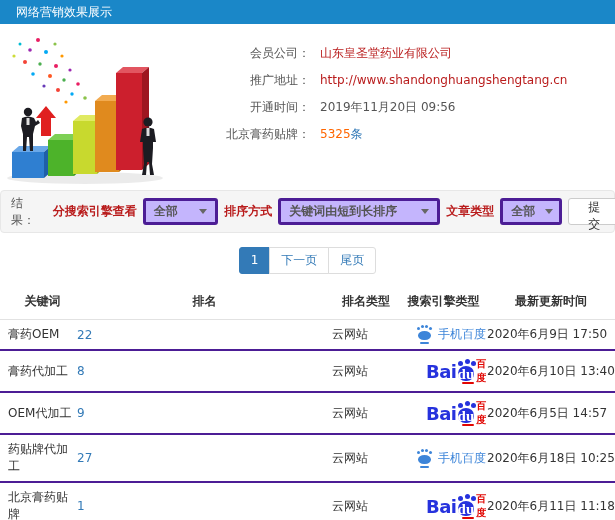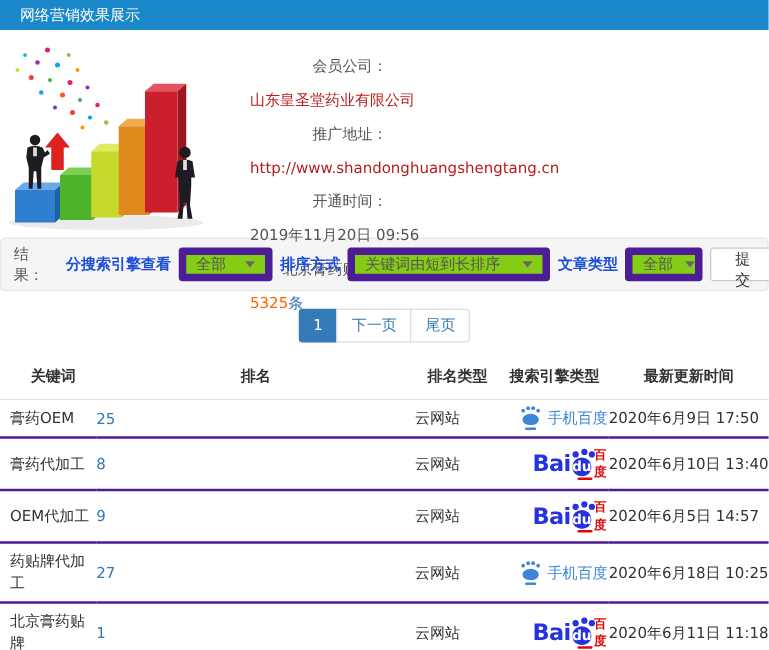--- a/index.html
+++ b/index.html
@@ -7,37 +7,37 @@
     font-family:"DejaVu Sans","Liberation Sans",sans-serif; font-size:12px; color:#333; }
 
   
   .titlebar { height:24px; background:#1a87c8; color:#fff; display:flex; align-items:center;
     padding-left:16px; font-size:12px; }
 
   
   .info-section { display:flex; padding-top:12px; height:164px; }
   .illustration { width:190px; height:150px; flex:0 0 190px; position:relative; }
   .info-list { padding-top:4px; }
-  .info-row { display:flex; line-height:27px;flex-direction:column; }
+  .info-row { display:flex; line-height:27px; }
   .info-label { width:120px; text-align:right; color:#555; }
   .info-value { margin-left:10px; }
   a.lnk { color:#b91c1c; text-decoration:none; }
   .count-orange { color:#f60; }
   .count-unit { color:#337ab7; }
   .time-text { color:#555; }
 
   
   .filterbar { height:43px; background:#f5f5f5; border:1px solid #e7e7e7; border-radius:4px;
     display:flex; align-items:center; padding-left:10px; margin-top:2px; }
   .result-label { color:#555; }
   .filter-right { margin-left:auto; display:flex; align-items:center; }
-  .flabel { font-weight:bold; color:#1d4ed8; margin:0 6px; white-space:nowrap; }
-  .selectbox { background:#84cc16; border:6px solid #4c1d95; border-radius:3px; height:27px;
+  .flabel { font-weight:bold; color:#b91c1c; margin:0 6px; white-space:nowrap; }
+  .selectbox { background:#c4b5fd; border:3px solid #4c1d95; border-radius:3px; height:27px;
     display:inline-flex; align-items:center; padding:0 8px; position:relative; color:#555;
-    white-space:nowrap; }
+    white-space:nowrap;font-weight:bold; }
   .selectbox .val { flex:1; }
   .caret { width:0; height:0; border-left:4px solid transparent; border-right:4px solid transparent;
     border-top:5px solid #666; margin-left:10px; }
   .sel-engine { width:76px; }
   .sel-sort   { width:164px; }
   .sel-article{ width:62px; }
   .submit-btn { background:#fff; border:1px solid #ccc; border-radius:3px; height:27px;
     padding:0 13px; margin-left:6px; margin-right:-6px; color:#333; cursor:pointer; font-size:12px; }
 
   
@@ -63,22 +63,22 @@
   .paw-m::before { content:''; position:absolute; top:-4px; left:-1px; width:3px; height:3px;
     background:#3d85d9; border-radius:50%;
     box-shadow:4px -2px 0 #3d85d9, 8px -2px 0 #3d85d9, 12px 0 0 #3d85d9; }
   .paw-m::after { content:''; position:absolute; left:2px; bottom:-4px; width:9px; height:2px;
     background:#3d85d9; border-radius:1px; }
 
   
   .baidu-logo { display:inline-flex; align-items:center; margin-left:12px; font-weight:bold; }
   .bai { color:#2632dd; font-size:18px; letter-spacing:-0.5px; }
   .du-badge { position:relative; display:inline-block; width:20px; height:15px; background:#2632dd;
-    border-radius:50% 50% 46% 46%; color:#fff; font-size:11px; font-weight:bold; text-align:left;
-    line-height:16px; margin:4px 1px 0 1px; }
+    border-radius:50% 50% 46% 46%; color:#fff; font-size:15px; font-weight:bold; text-align:right;
+    line-height:16px; margin:4px 1px 0 1px;font-family:Liberation Serif, serif; }
   .du-badge::before { content:''; position:absolute; top:-5px; left:0px; width:5px; height:5px;
     background:#2632dd; border-radius:50%;
     box-shadow:7px -2px 0 #2632dd, 13px 0 0 #2632dd; }
   .du-badge::after { content:''; position:absolute; left:4px; bottom:-3px; width:12px; height:2px;
     background:#e10602; border-radius:1px; }
   .bd-red { color:#e10602; font-size:10px; margin-left:1px; }
 </style>
 </head>
 <body>
 
@@ -213,21 +213,21 @@
       <th class="c1">关键词</th>
       <th>排名</th>
       <th>排名类型</th>
       <th>搜索引擎类型</th>
       <th>最新更新时间</th>
     </tr>
   </thead>
   <tbody>
     <tr>
       <td class="c1">膏药OEM</td>
-      <td><a class="rank-link" href="#">25</a></td>
+      <td><a class="rank-link" href="#">22</a></td>
       <td>云网站</td>
       <td class="engine-cell"><span class="mb-wrap">
             <span class="paw-m"></span>
             <span>手机百度</span>
           </span></td>
       <td>2020年6月9日 17:50</td>
     </tr>
     <tr>
       <td class="c1">膏药代加工</td>
       <td><a class="rank-link" href="#">8</a></td>

